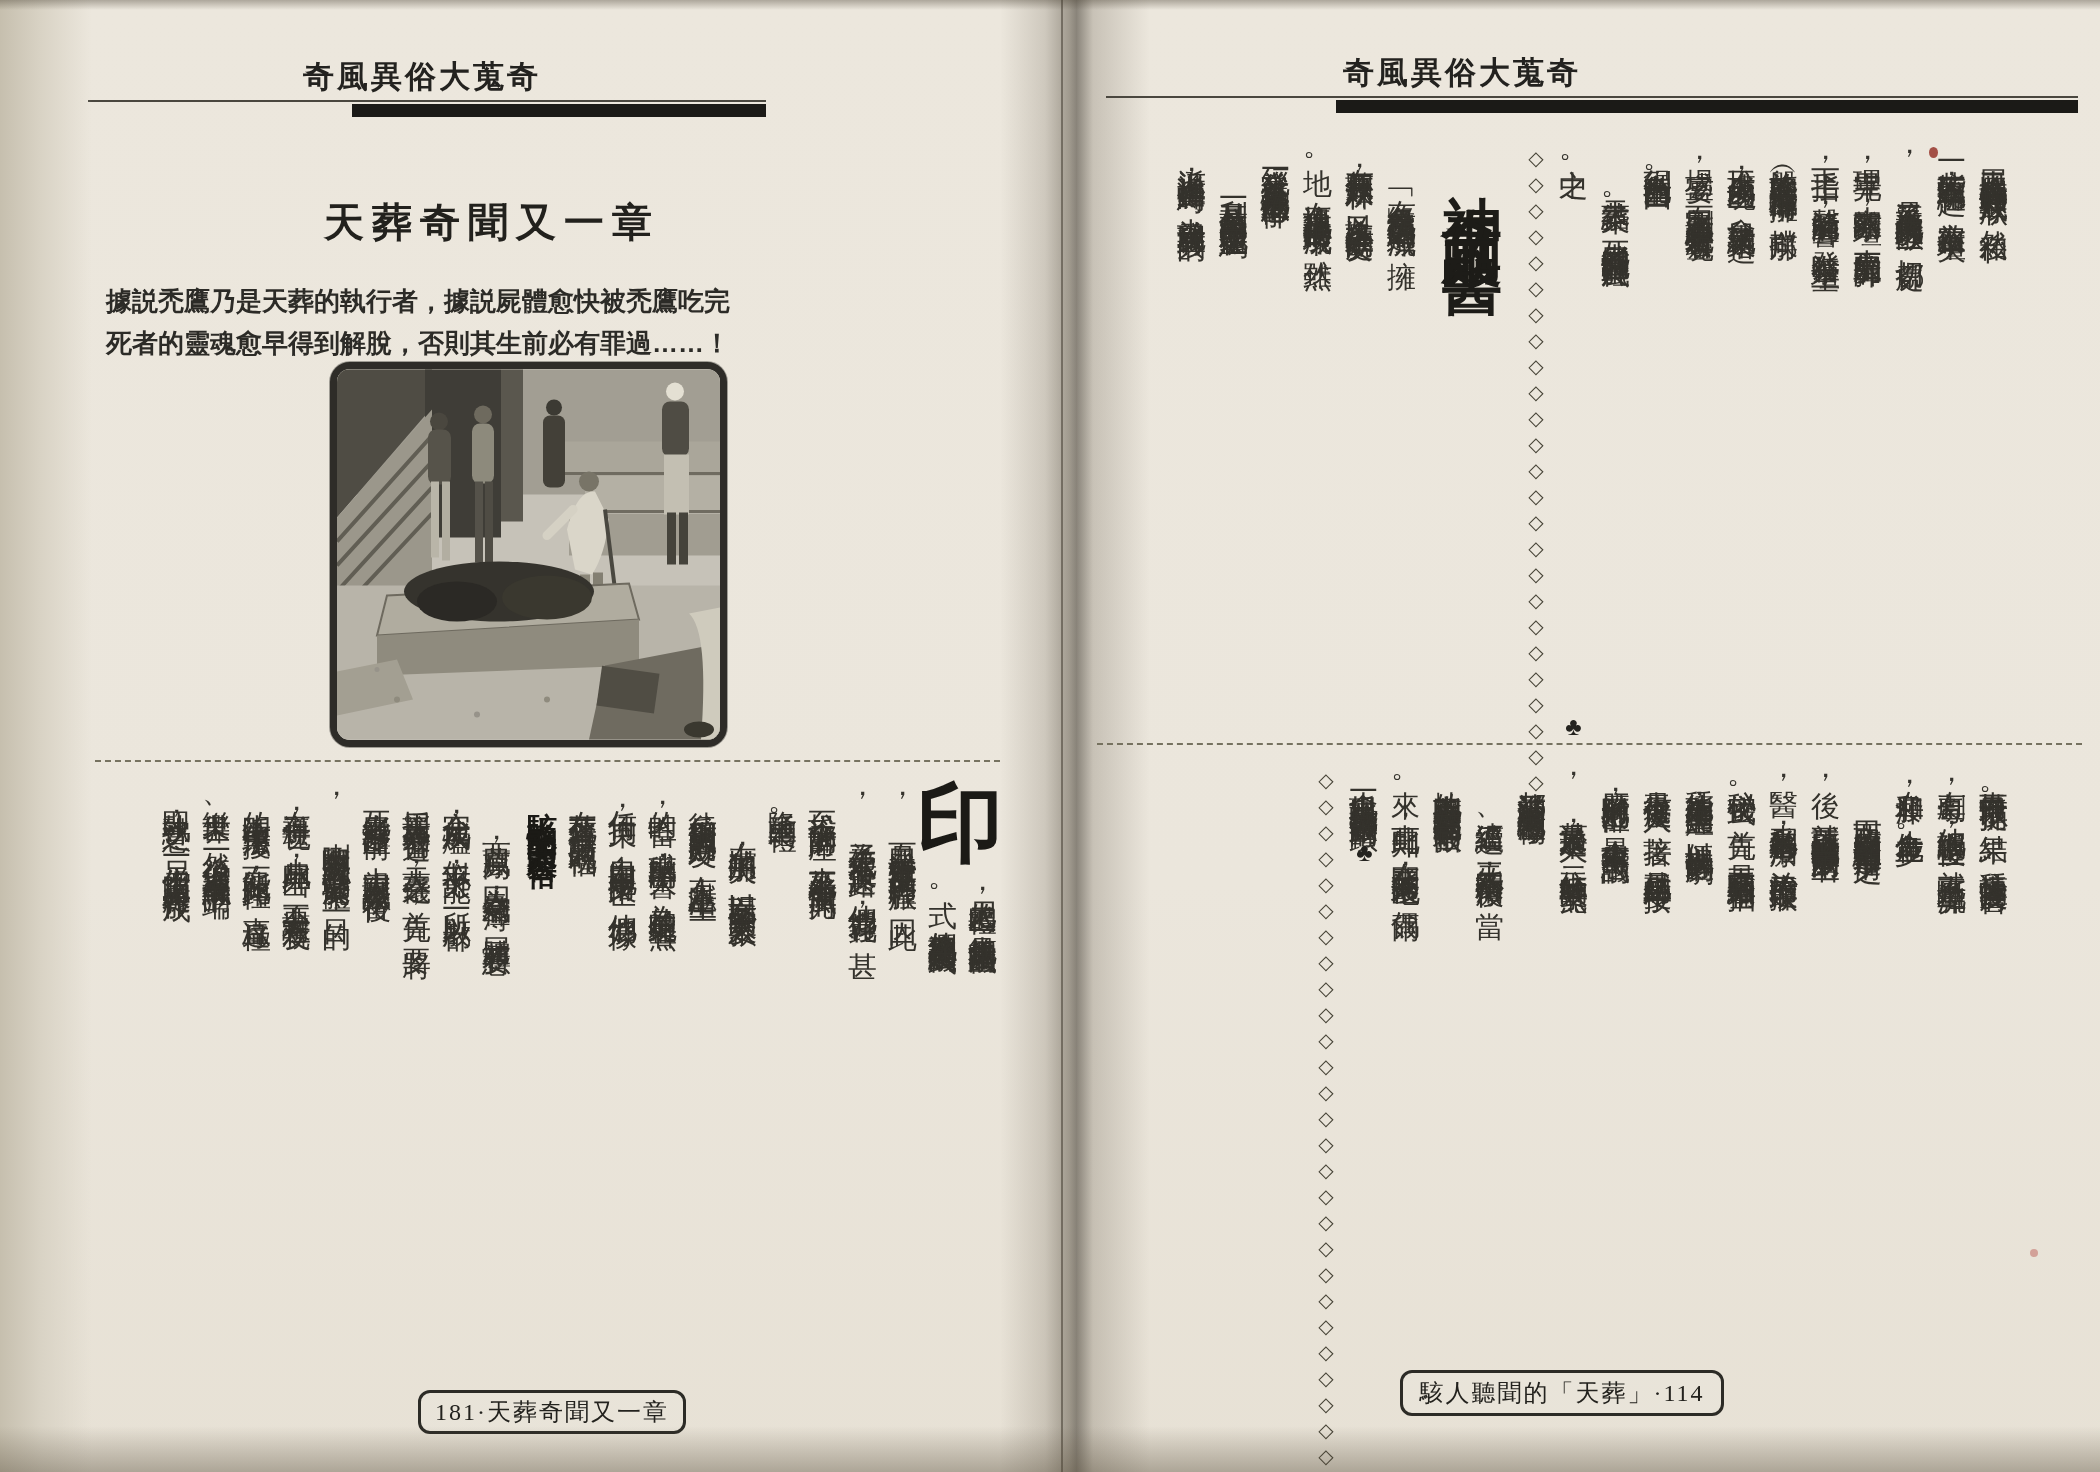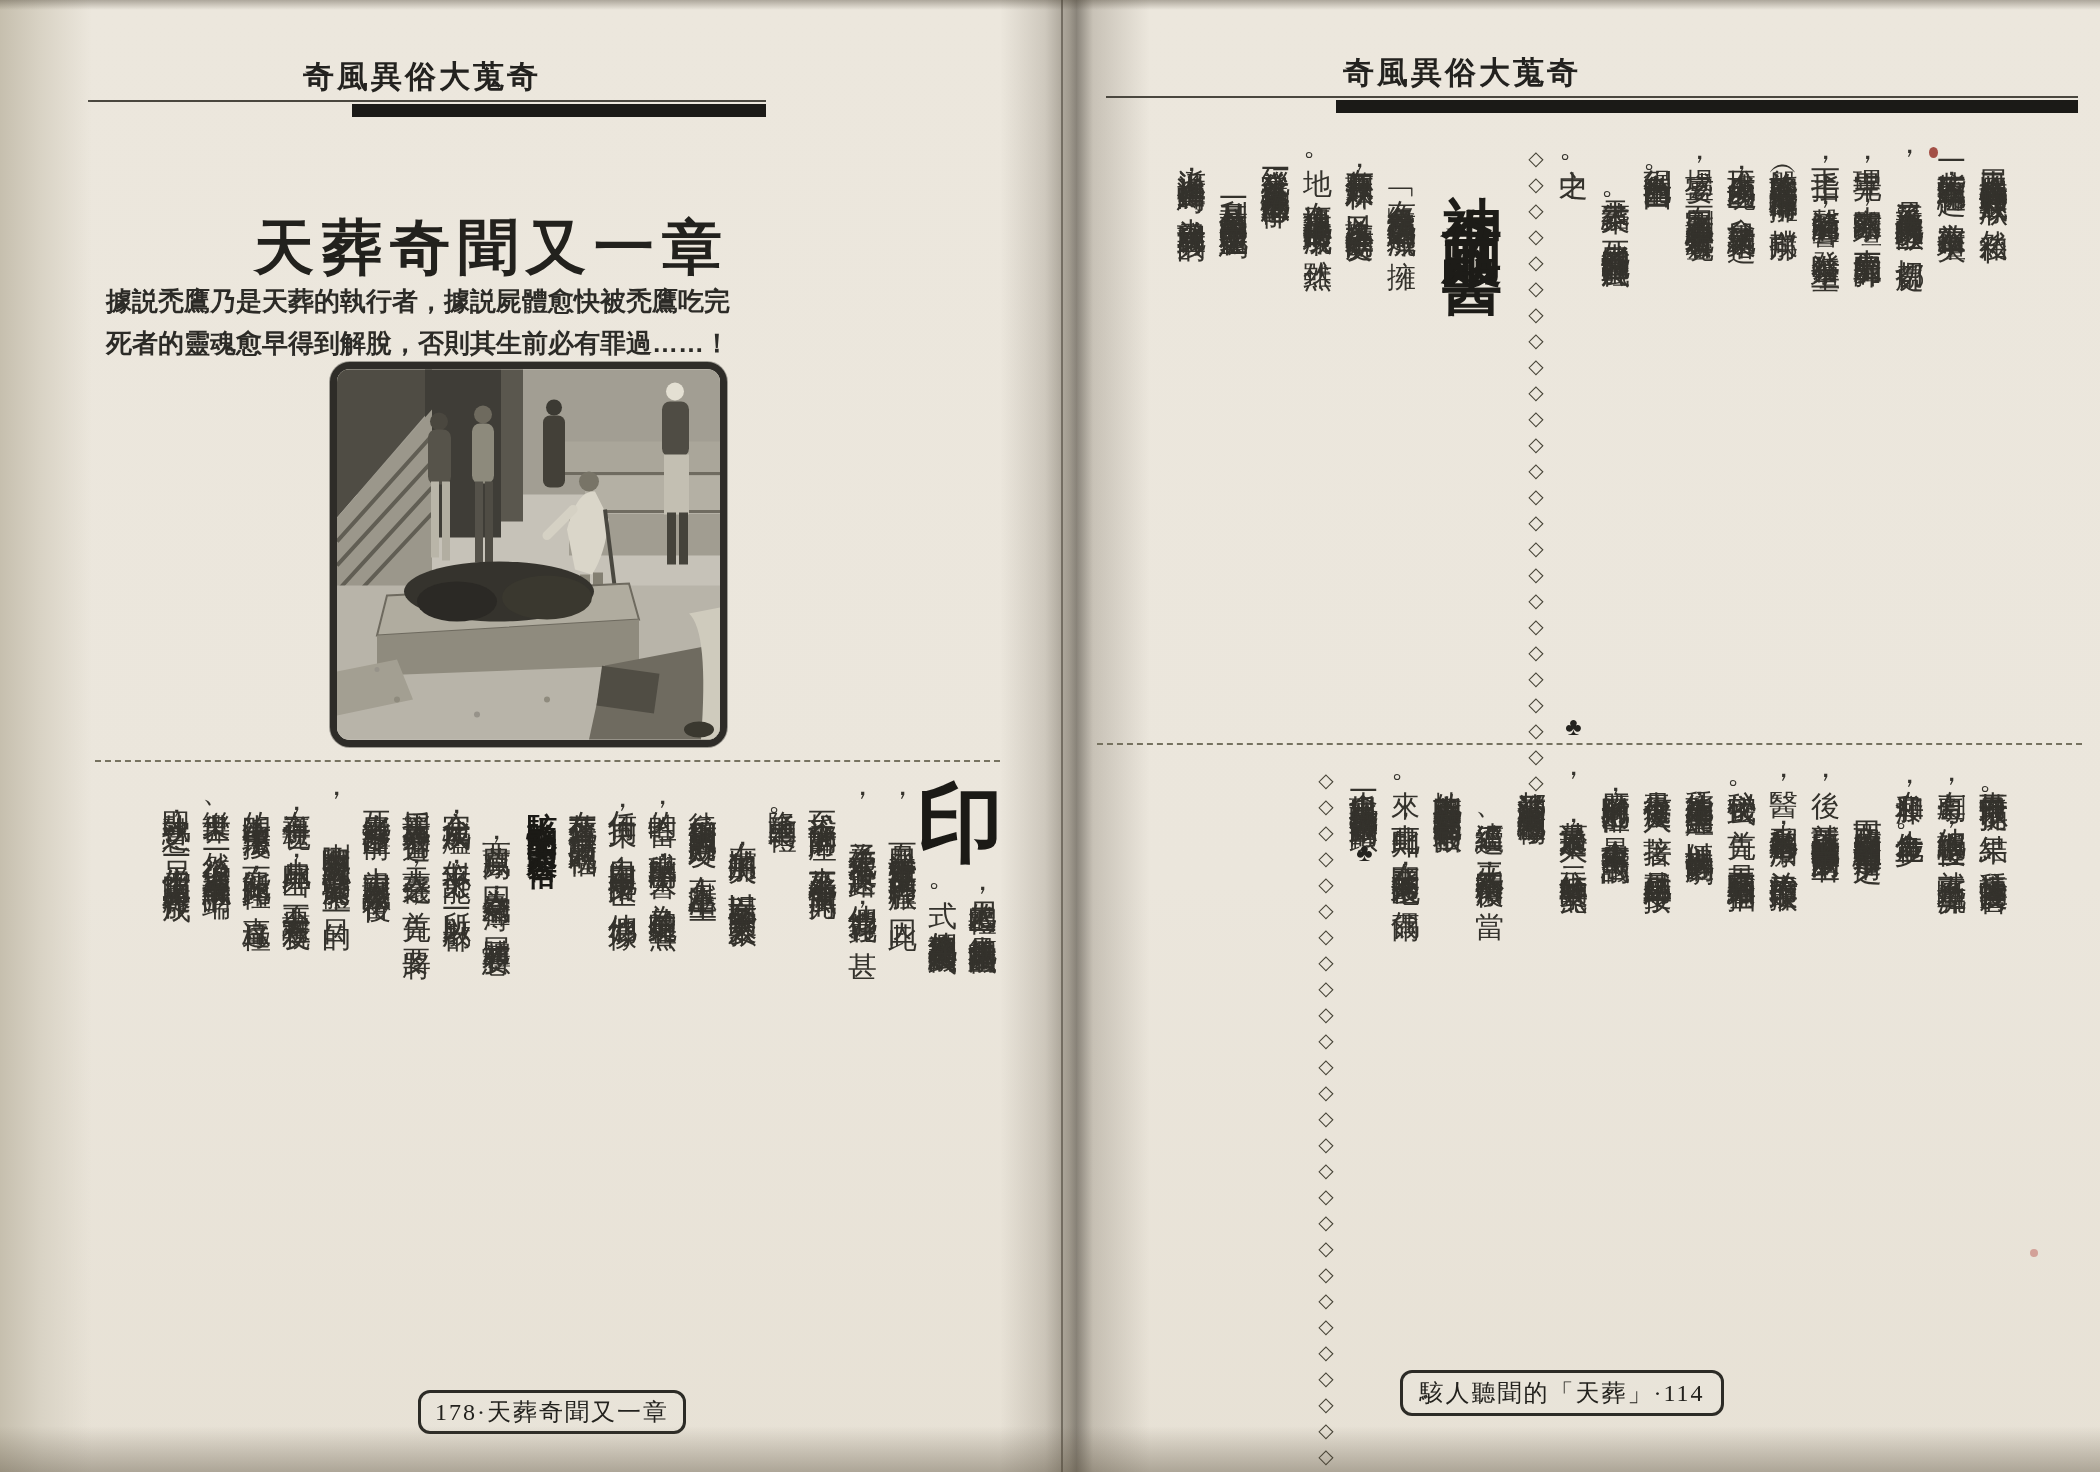--- a/index.html
+++ b/index.html
@@ -41,21 +41,21 @@
   .rl-left{left:88px;top:100px;width:678px;}
   .rl-right{left:1106px;top:96px;width:972px;}
   .rulebar{position:absolute;height:13px;background:#1b1a17;}
   .rb-left{left:352px;top:104px;width:414px;}
   .rb-right{left:1336px;top:100px;width:742px;}
 
   
   .main-title{
     position:absolute;left:162px;top:168px;width:660px;text-align:center;
     font-family:"Liberation Sans","DejaVu Sans",sans-serif;font-weight:bold;
-    font-size:60px;letter-spacing:8px;color:#22211d;white-space:nowrap;
+    font-size:40px;letter-spacing:8px;color:#22211d;white-space:nowrap;
   }
   .subtitle{
     position:absolute;left:106px;width:680px;
     font-family:"Liberation Sans","DejaVu Sans",sans-serif;font-weight:bold;
     font-size:26px;letter-spacing:0px;color:#2c2b27;white-space:nowrap;
   }
   .sub1{top:258px;} .sub2{top:300px;}
 
   
   figure.photo{
@@ -214,21 +214,21 @@
       <div class="col body">完全化成灰燼，似乎不太可能，所以一般都</div>
       <div class="col body">採用天葬為最普遍。天葬之儀，首先，要將</div>
       <div class="col body">死者屍體移出屋前，由親人虔誠獻祭一番後</div>
       <div class="col body">，喇嘛即將長絲巾的一端繫於屍體上，目的</div>
       <div class="col body">在導引亡魂，由此屋外出，不要讓它在親友</div>
       <div class="col body">的生活中作祟滋擾；而能循此路徑，直達極</div>
       <div class="col body">樂世界、然後一僧侶舉左手執絲巾的下端（</div>
       <div class="col body">即執紼之意），另一僧侶吹著用人腿骨作成</div>
     </div>
 
-  <div class="pagebox pb-left">178·天葬奇聞又一章</div>
+  <div class="pagebox pb-left">181·天葬奇聞又一章</div>
 
   <div class="runhead rh-right">奇風異俗大蒐奇</div>
   <div class="ruleline rl-right"></div>
   <div class="rulebar rb-right"></div>
 
   <div class="vtext v-right-top" id="right-top">
       <div class="col body">屍人已將搗碎的肉和骨頭捏成球狀，然後和</div>
       <div class="col body">一些較重的石塊綁在一起，安放在祭壇中央</div>
       <div class="col body">，這是為了避免鳥群把肉球啄散。一切都處</div>
       <div class="col body">理完畢，大家離開祭壇，由主祭的屍師彈一</div>

